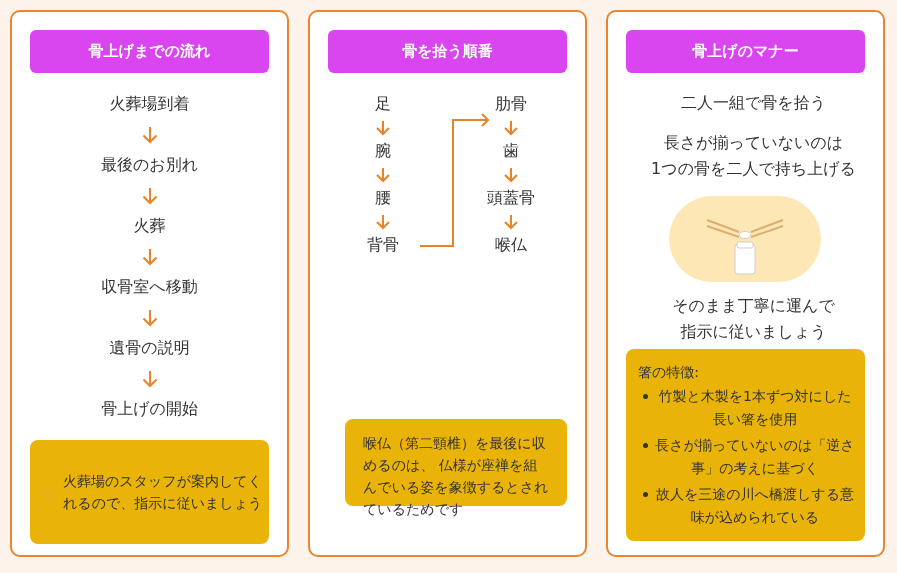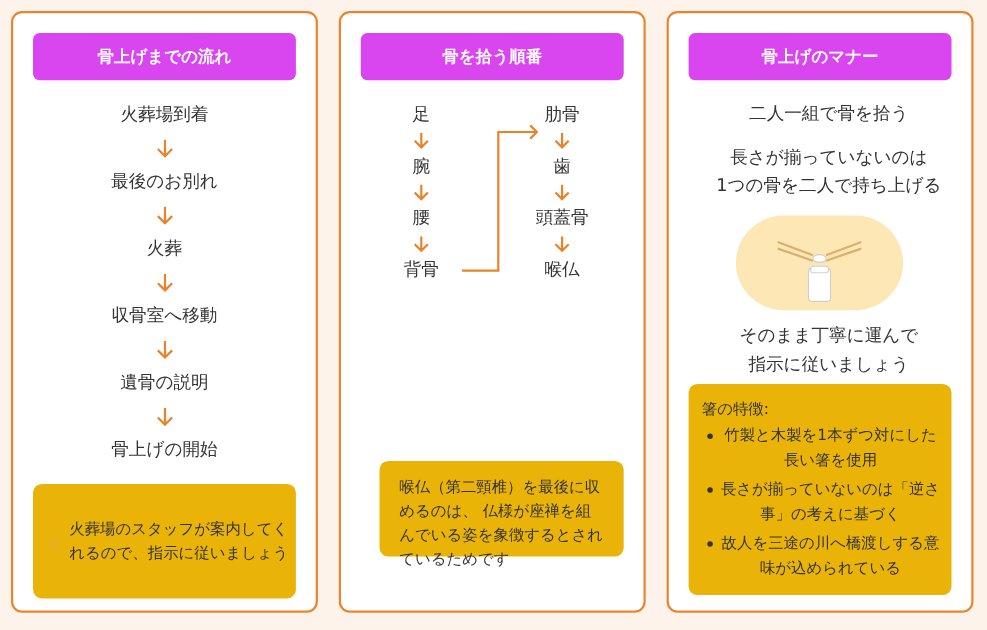--- a/index.html
+++ b/index.html
@@ -84,21 +84,21 @@
     padding: 13px 18px 0 18px;
     margin-left: 17px;
   }
   
   .manner-line {
     position: absolute; left: 0; right: 0; text-align: center;
     font-size: 16px; line-height: 26px; margin-left: 16px;
   }
   #m1 { top: 78px; }
   #m2 { top: 118px; }
-  #m4 { top: 281px; font-family: Liberation Mono, monospace; }
+  #m4 { top: 281px; }
   #illus {
     position: absolute; left: 61px; top: 184px; width: 152px; height: 86px;
     background: #fde7b4; border-radius: 43px;
   }
   #note3 {
     left: 18px; right: 18px; top: 337px; height: 192px;
     padding: 12px 10px 0 12px;
     font-size: 14px; line-height: 23px;
   }
   #note3 .note-title { margin-bottom: 1px; }

